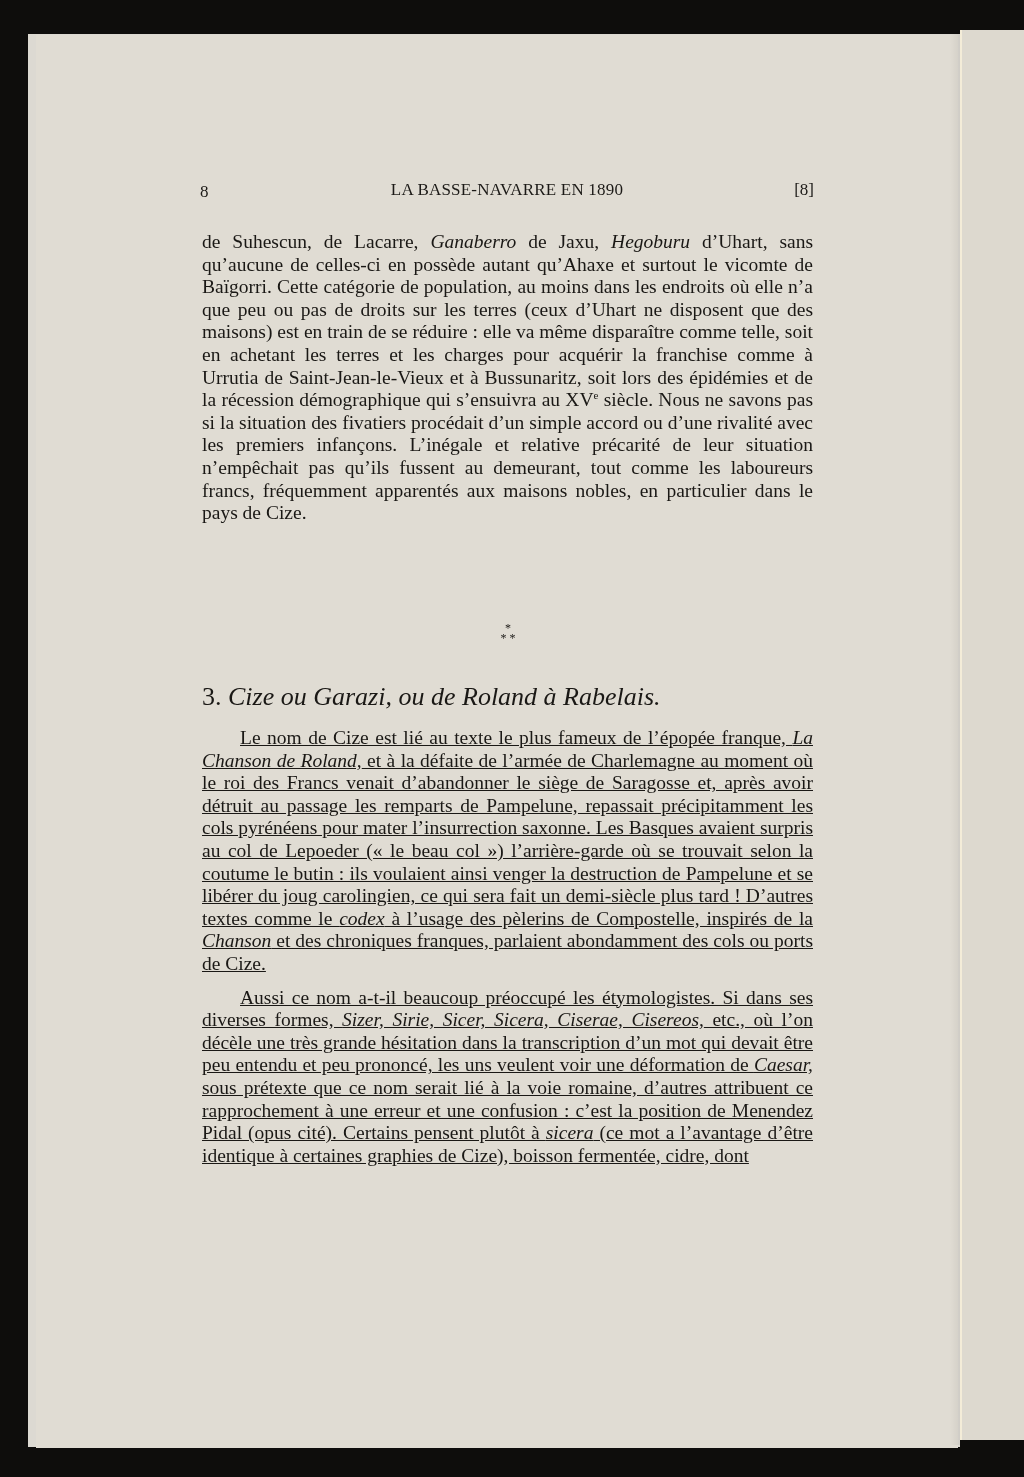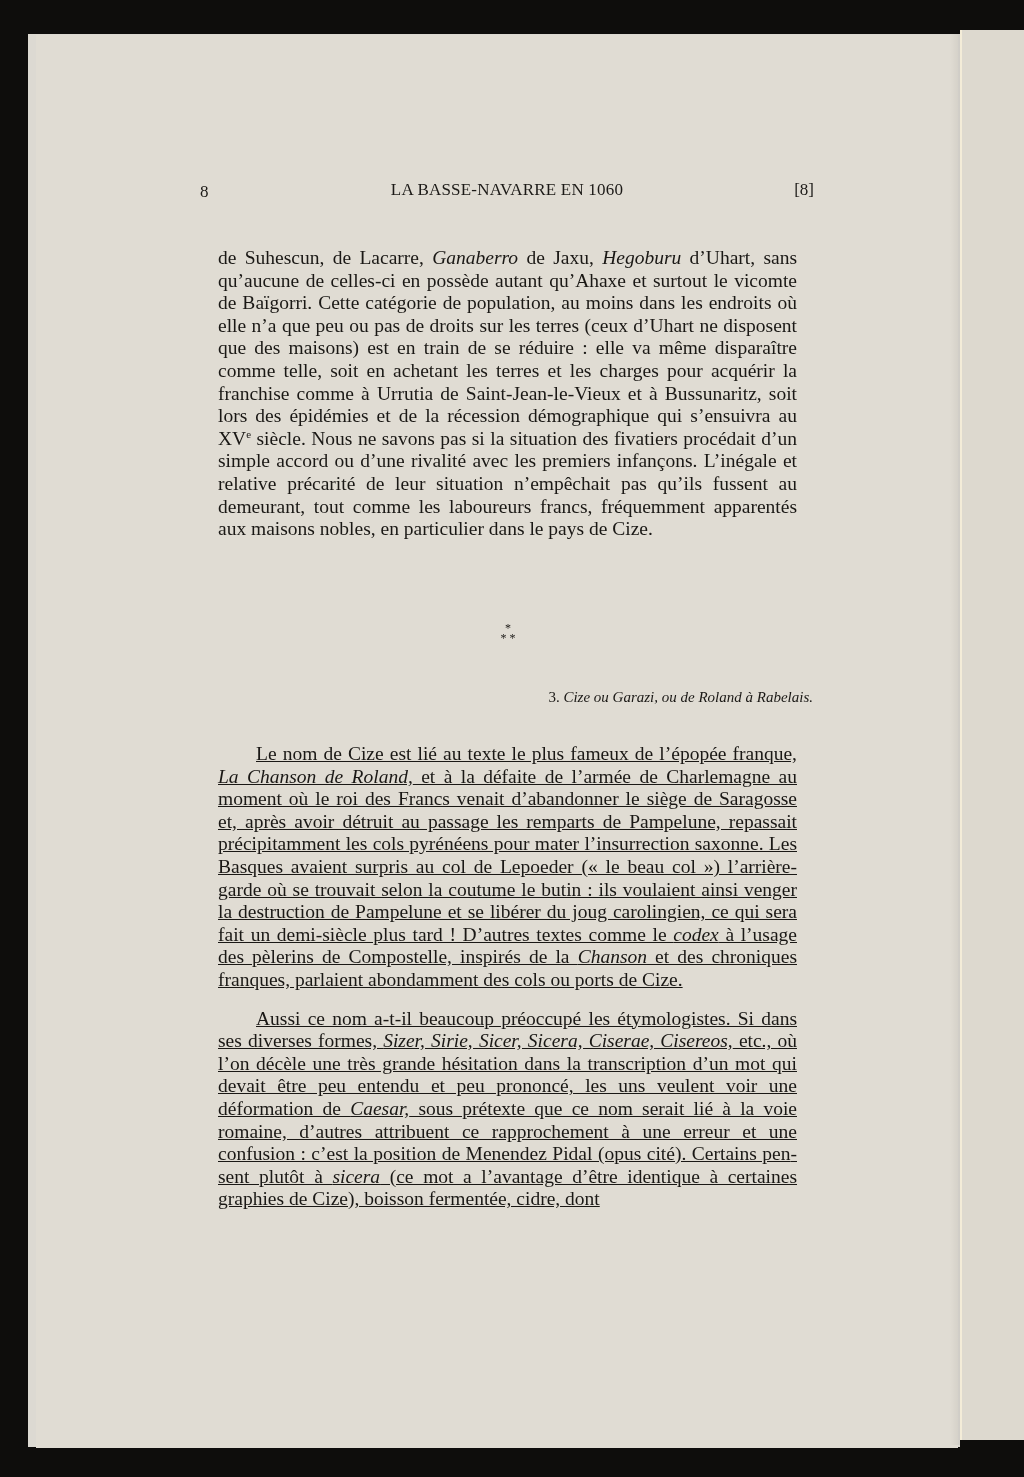--- a/index.html
+++ b/index.html
@@ -36,47 +36,47 @@
     }
     .folio { position: absolute; left: 0; top: 2px; }
     .head-title { position: absolute; left: 0; right: 0; text-align: center; letter-spacing: 0.2px; }
     .folio-bracket { position: absolute; right: 0; top: 0; }
 
     .text-block {
       position: absolute; left: 202px; top: 231px; width: 611px;
       font-size: 19.5px; line-height: 22.6px; color: #1a1815;
       text-align: justify; hyphens: manual;
     }
-    .text-block p { margin: 16px; }
+    .text-block p { margin: 0; }
     .indent { text-indent: 38px; text-decoration: underline; }
     .para-gap { margin-top: 11px !important; }
     em { font-style: italic; }
     sup { font-size: 11px; vertical-align: 7px; line-height: 0; }
 
     .asterism {
       position: absolute; left: 488px; top: 623px; width: 40px; height: 24px;
       font-size: 12px; line-height: 10px; text-align: center; color: #1a1815;
     }
     .section-heading {
       position: absolute; left: 202px; top: 686px; width: 611px;
-      font-size: 15px; line-height: 22px; color: #1a1815; text-align: right;
+      font-size: 26px; line-height: 22px; color: #1a1815;
     }
     .text-block-2 { top: 727px; }
   </style>
 </head>
 <body>
 
 <div class="page-stack"></div>
 <div class="page"></div>
 <div class="spine-shadow"></div>
 <div class="next-page"></div>
 
 <div class="running-head">
   <span class="folio">8</span>
-  <span class="head-title">LA BASSE-NAVARRE EN 1060</span>
+  <span class="head-title">LA BASSE-NAVARRE EN 1890</span>
   <span class="folio-bracket">[8]</span>
 </div>
 
 <div class="text-block">
   <p><span>de Suhescun, de Lacarre, </span><em>Ganaberro</em><span> de Jaxu, </span><em>Hegoburu</em><span> d’Uhart, sans qu’aucune de celles-ci en possède autant qu’Ahaxe et surtout le vicomte de Baïgorri. Cette catégorie de population, au moins dans les endroits où elle n’a que peu ou pas de droits sur les terres (ceux d’Uhart ne disposent que des maisons) est en train de se réduire : elle va même disparaître comme telle, soit en achetant les terres et les charges pour acquérir la franchise comme à Urrutia de Saint-Jean-le-Vieux et à Bussunaritz, soit lors des épidémies et de la récession démographique qui s’ensuivra au XV</span><sup>e</sup><span> siècle. Nous ne savons pas si la situation des fivatiers procédait d’un simple accord ou d’une rivalité avec les premiers infançons. L’inégale et relative précarité de leur situation n’empêchait pas qu’ils fus­sent au demeurant, tout comme les laboureurs francs, fréquem­ment apparentés aux maisons nobles, en particulier dans le pays de Cize.</span></p>
 </div>
 
 <div class="asterism">
   <div>*</div>
   <div>* *</div>

